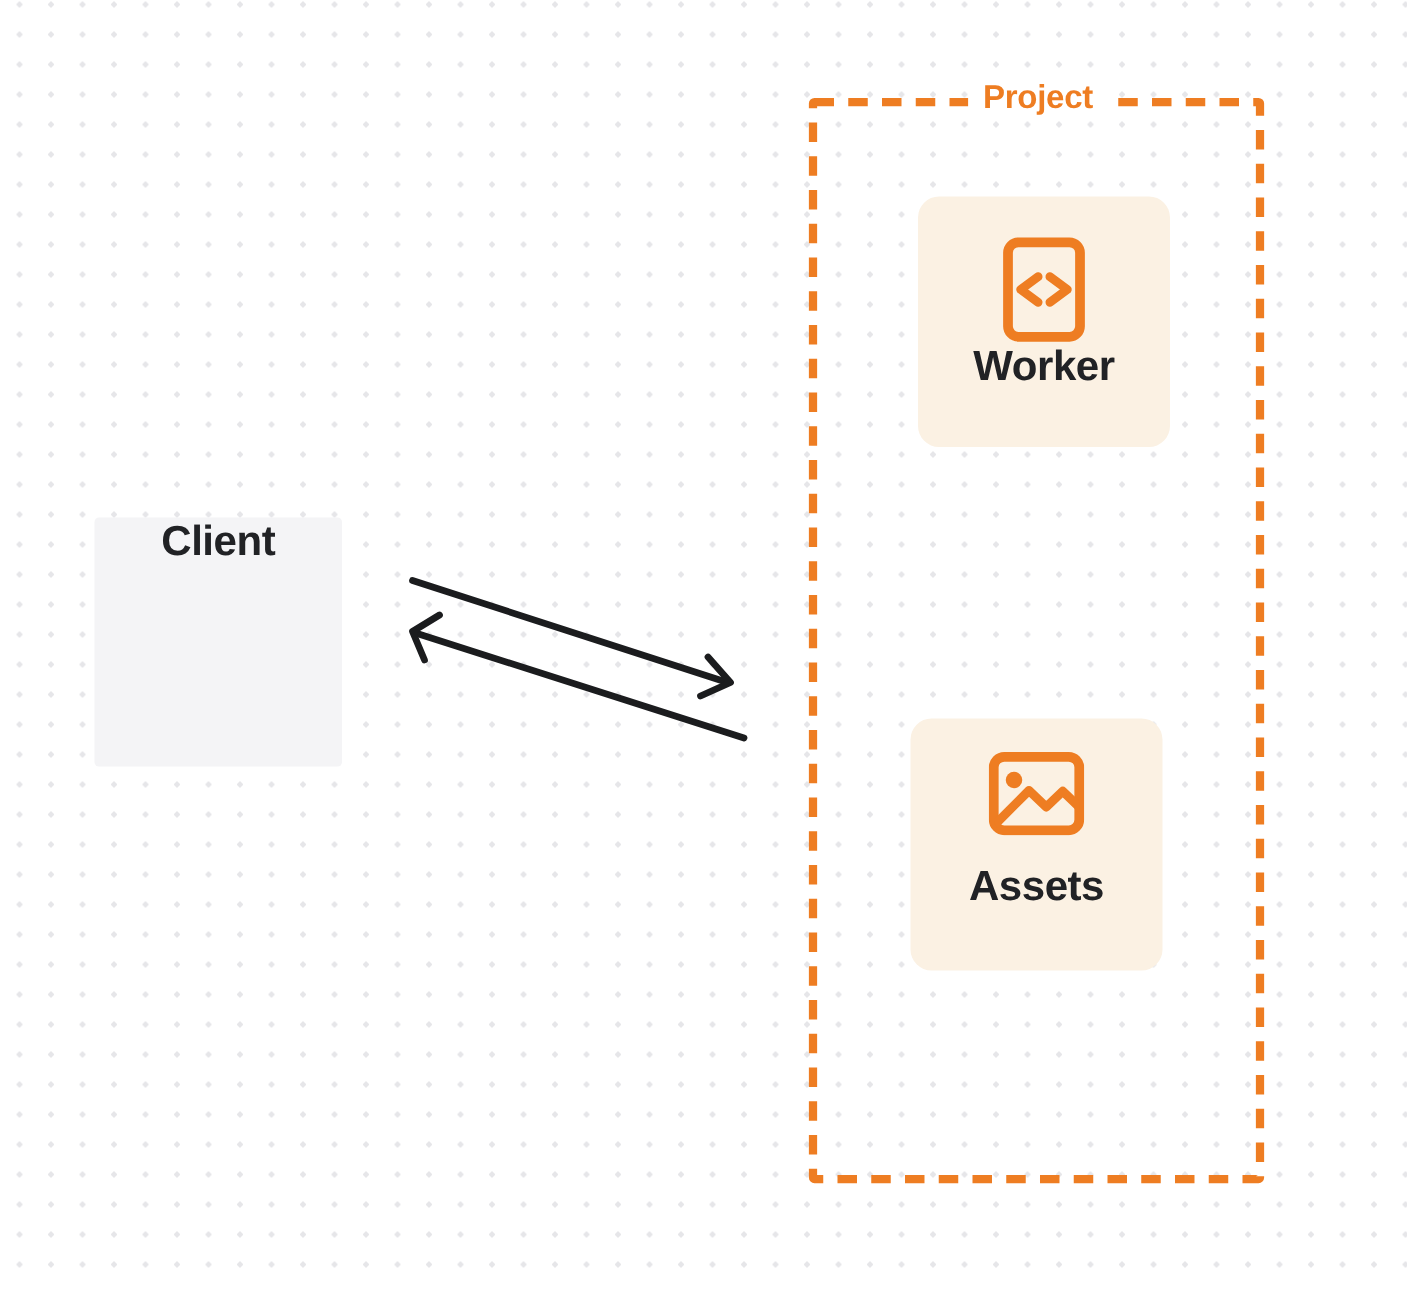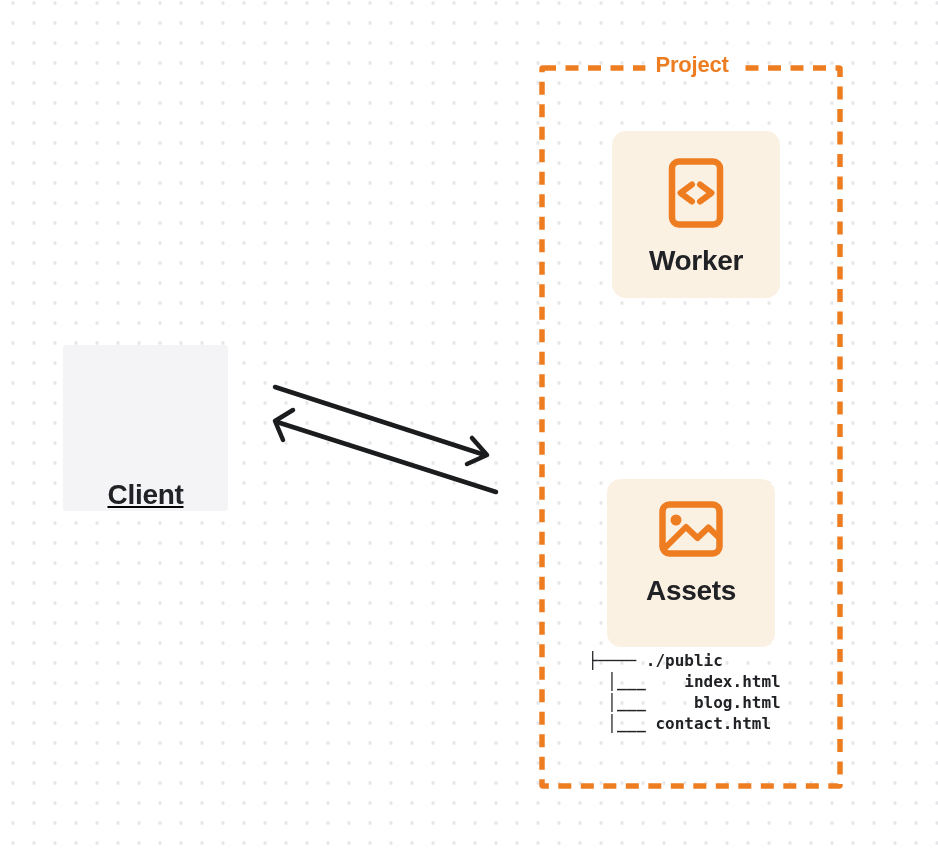--- a/index.html
+++ b/index.html
@@ -22,21 +22,21 @@
     background-position:2.5px -7px;
   }
   svg.overlay{position:absolute;left:0;top:0;width:938px;height:860px;pointer-events:none;}
   .o-stroke{stroke:var(--c-orange);fill:none;}
   .o-fill{fill:var(--c-orange);}
   .a-stroke{stroke:var(--c-arrow);fill:none;}
 
   .client-box{
     position:absolute;left:63px;top:345px;width:165px;height:166px;
     background:var(--c-client_bg);border-radius:3px;
-    display:flex;align-items:flex-end;justify-content:center;text-decoration:underline;
+    display:flex;align-items:flex-start;justify-content:center;
   }
   .client-box span{font-size:28px;font-weight:700;color:var(--c-text_dark);letter-spacing:-0.3px;}
 
   .request-label{
     position:absolute;left:278px;top:338px;
     font-size:18px;font-weight:700;color:var(--c-text_dark);letter-spacing:-0.2px;
   }
 
   .project-label{
     position:absolute;left:692px;top:51px;transform:translateX(-50%);
@@ -46,21 +46,21 @@
   }
 
   .card{
     position:absolute;width:168px;border-radius:14px;
     background:var(--c-card_bg);
     display:flex;flex-direction:column;align-items:center;
   }
   .worker-card{left:612px;top:131px;height:167px;padding-top:27px;}
   .assets-card{left:607px;top:479px;height:168px;padding-top:22px;}
   .card-label{font-size:28px;font-weight:700;color:var(--c-text_dark);letter-spacing:-0.3px;}
-  .worker-card .card-label{margin-top:17px;}
+  .worker-card .card-label{}
   .assets-card .card-label{margin-top:18px;}
 
   .file-tree{
     position:absolute;left:588px;top:650px;
     font-family:"DejaVu Sans Mono",monospace;
     font-size:16px;line-height:21px;font-weight:700;
     color:var(--c-text_dark);white-space:pre;
   }
 </style>
 </head>
@@ -106,18 +106,14 @@
             <rect x="3.5" y="3.5" width="57" height="49" rx="7"></rect>
           </clipPath>
       </defs>
       <rect x="3.5" y="3.5" width="57" height="49" rx="7" class="o-stroke" stroke-width="6.5"></rect>
       <circle cx="17" cy="19" r="5.5" class="o-fill"></circle>
       <polyline points="3,50 27,26 38.5,37 49.5,26.5 62,38.5" class="o-stroke" stroke-width="6" stroke-linejoin="round" clip-path="url(#imgclip)"></polyline>
     </svg>
     <span class="card-label">Assets</span>
   </div>
 
-  <pre class="file-tree">├──── ./public
-  │___    index.html
-  │___     blog.html
-  │___ contact.html</pre>
 
 </div>
 
 </body></html>

